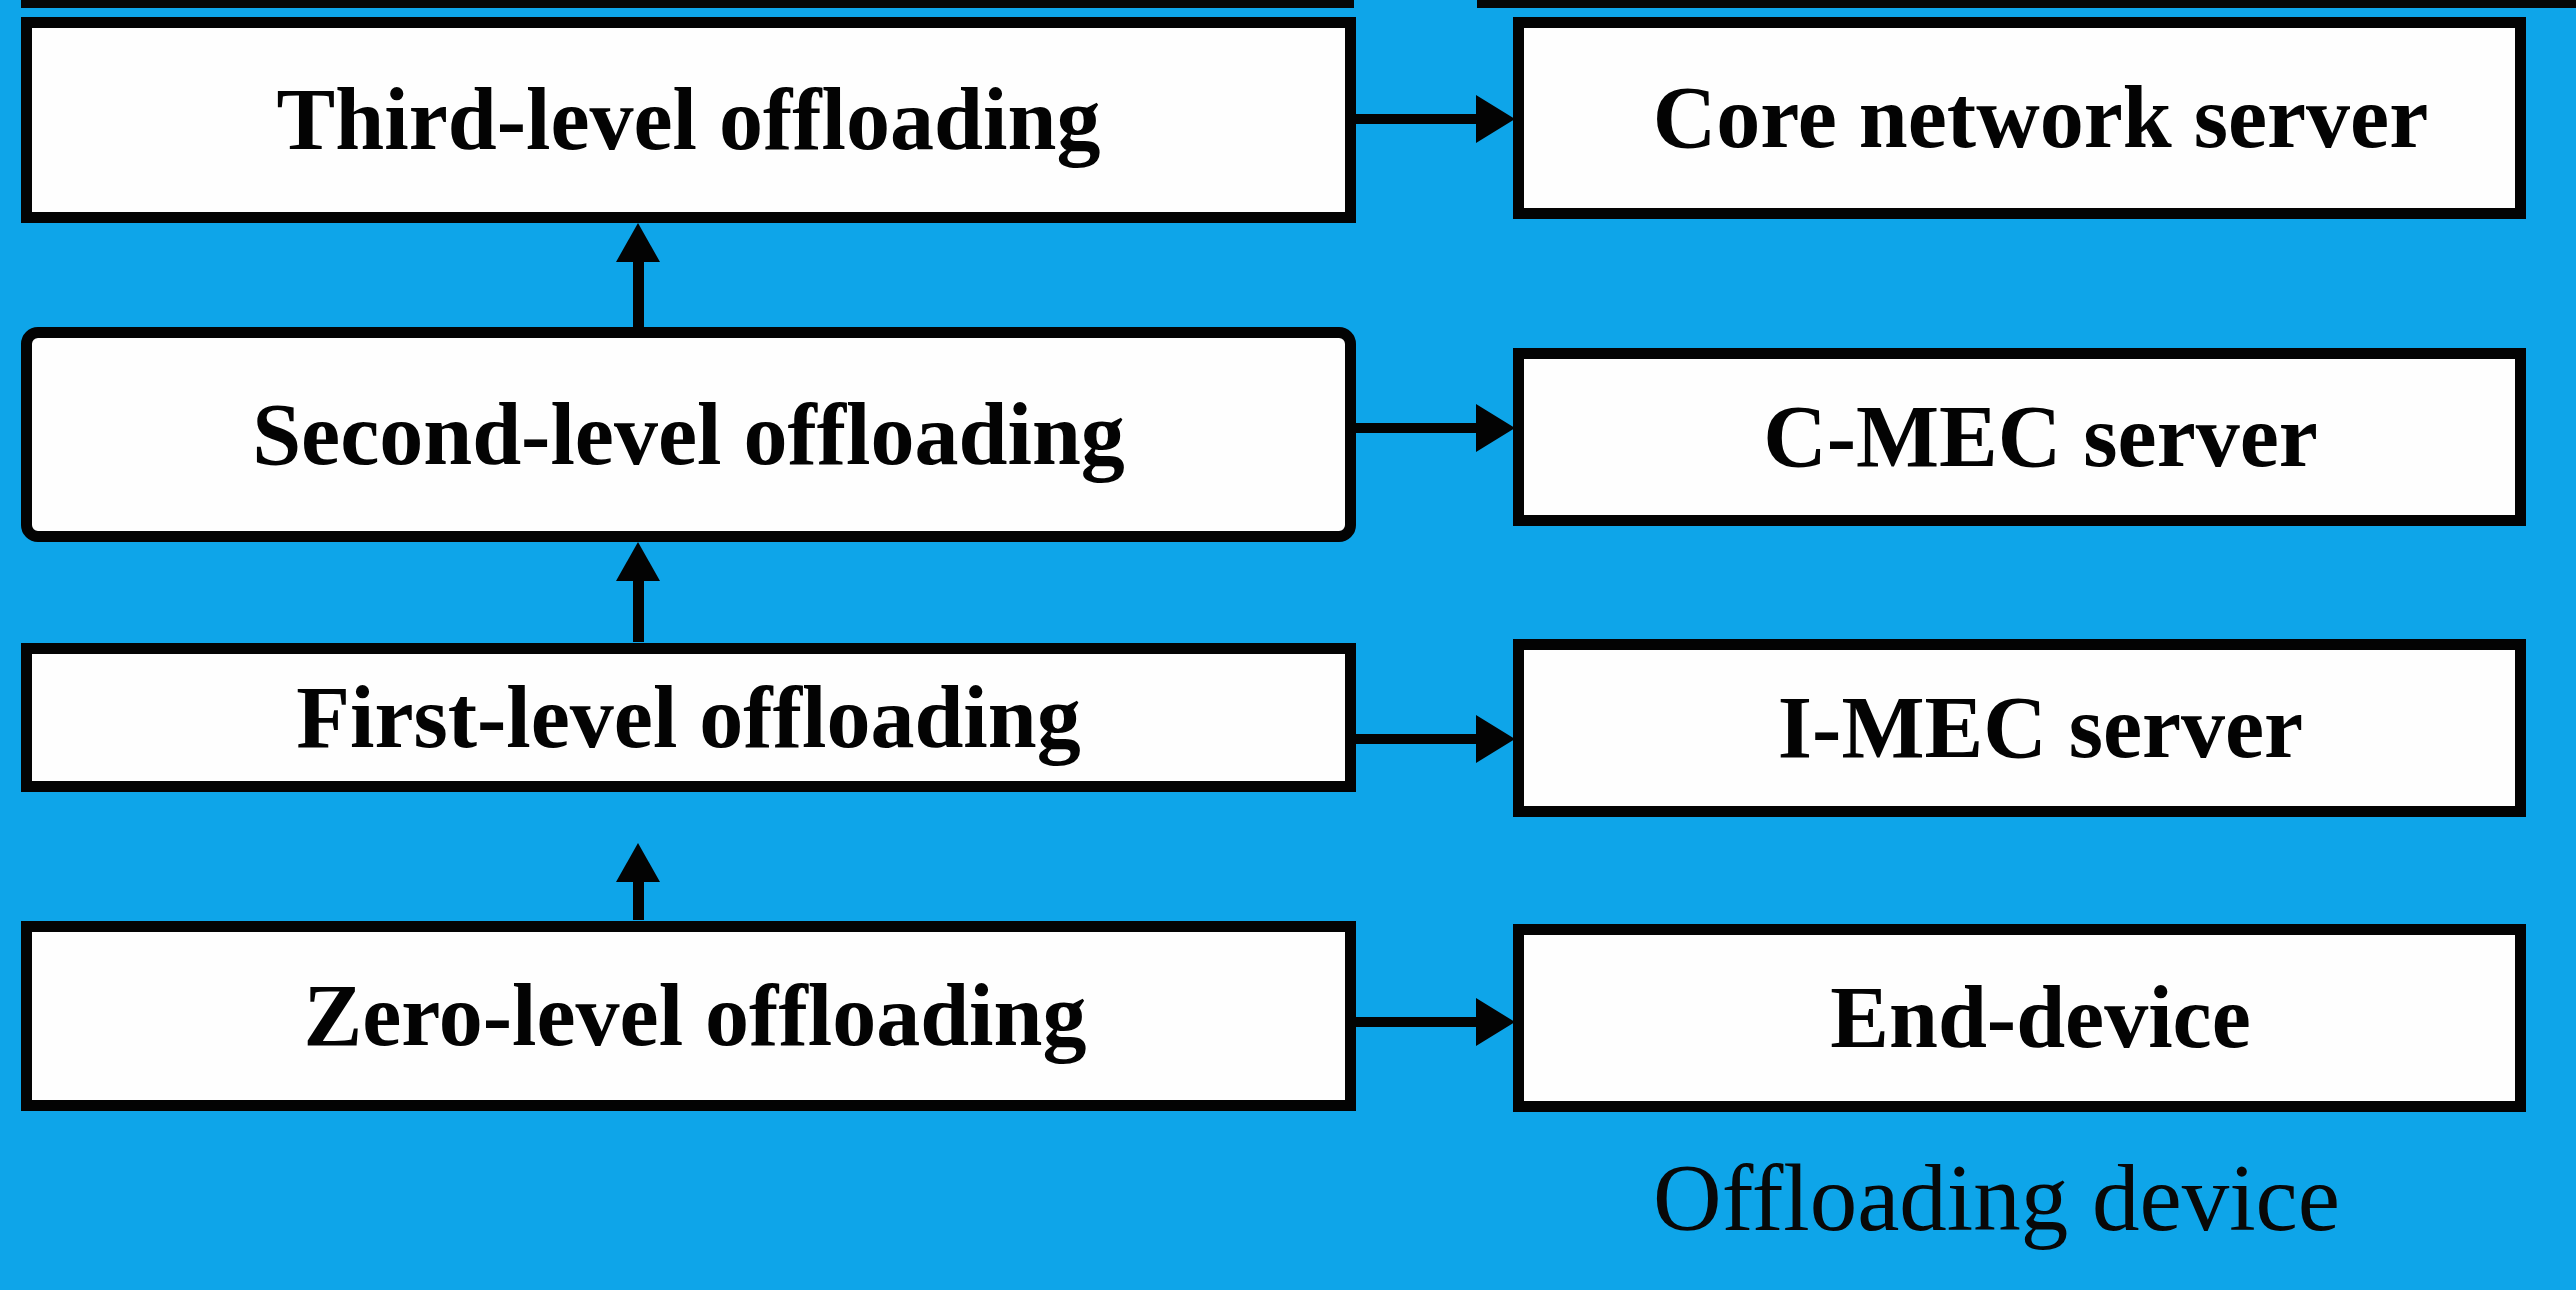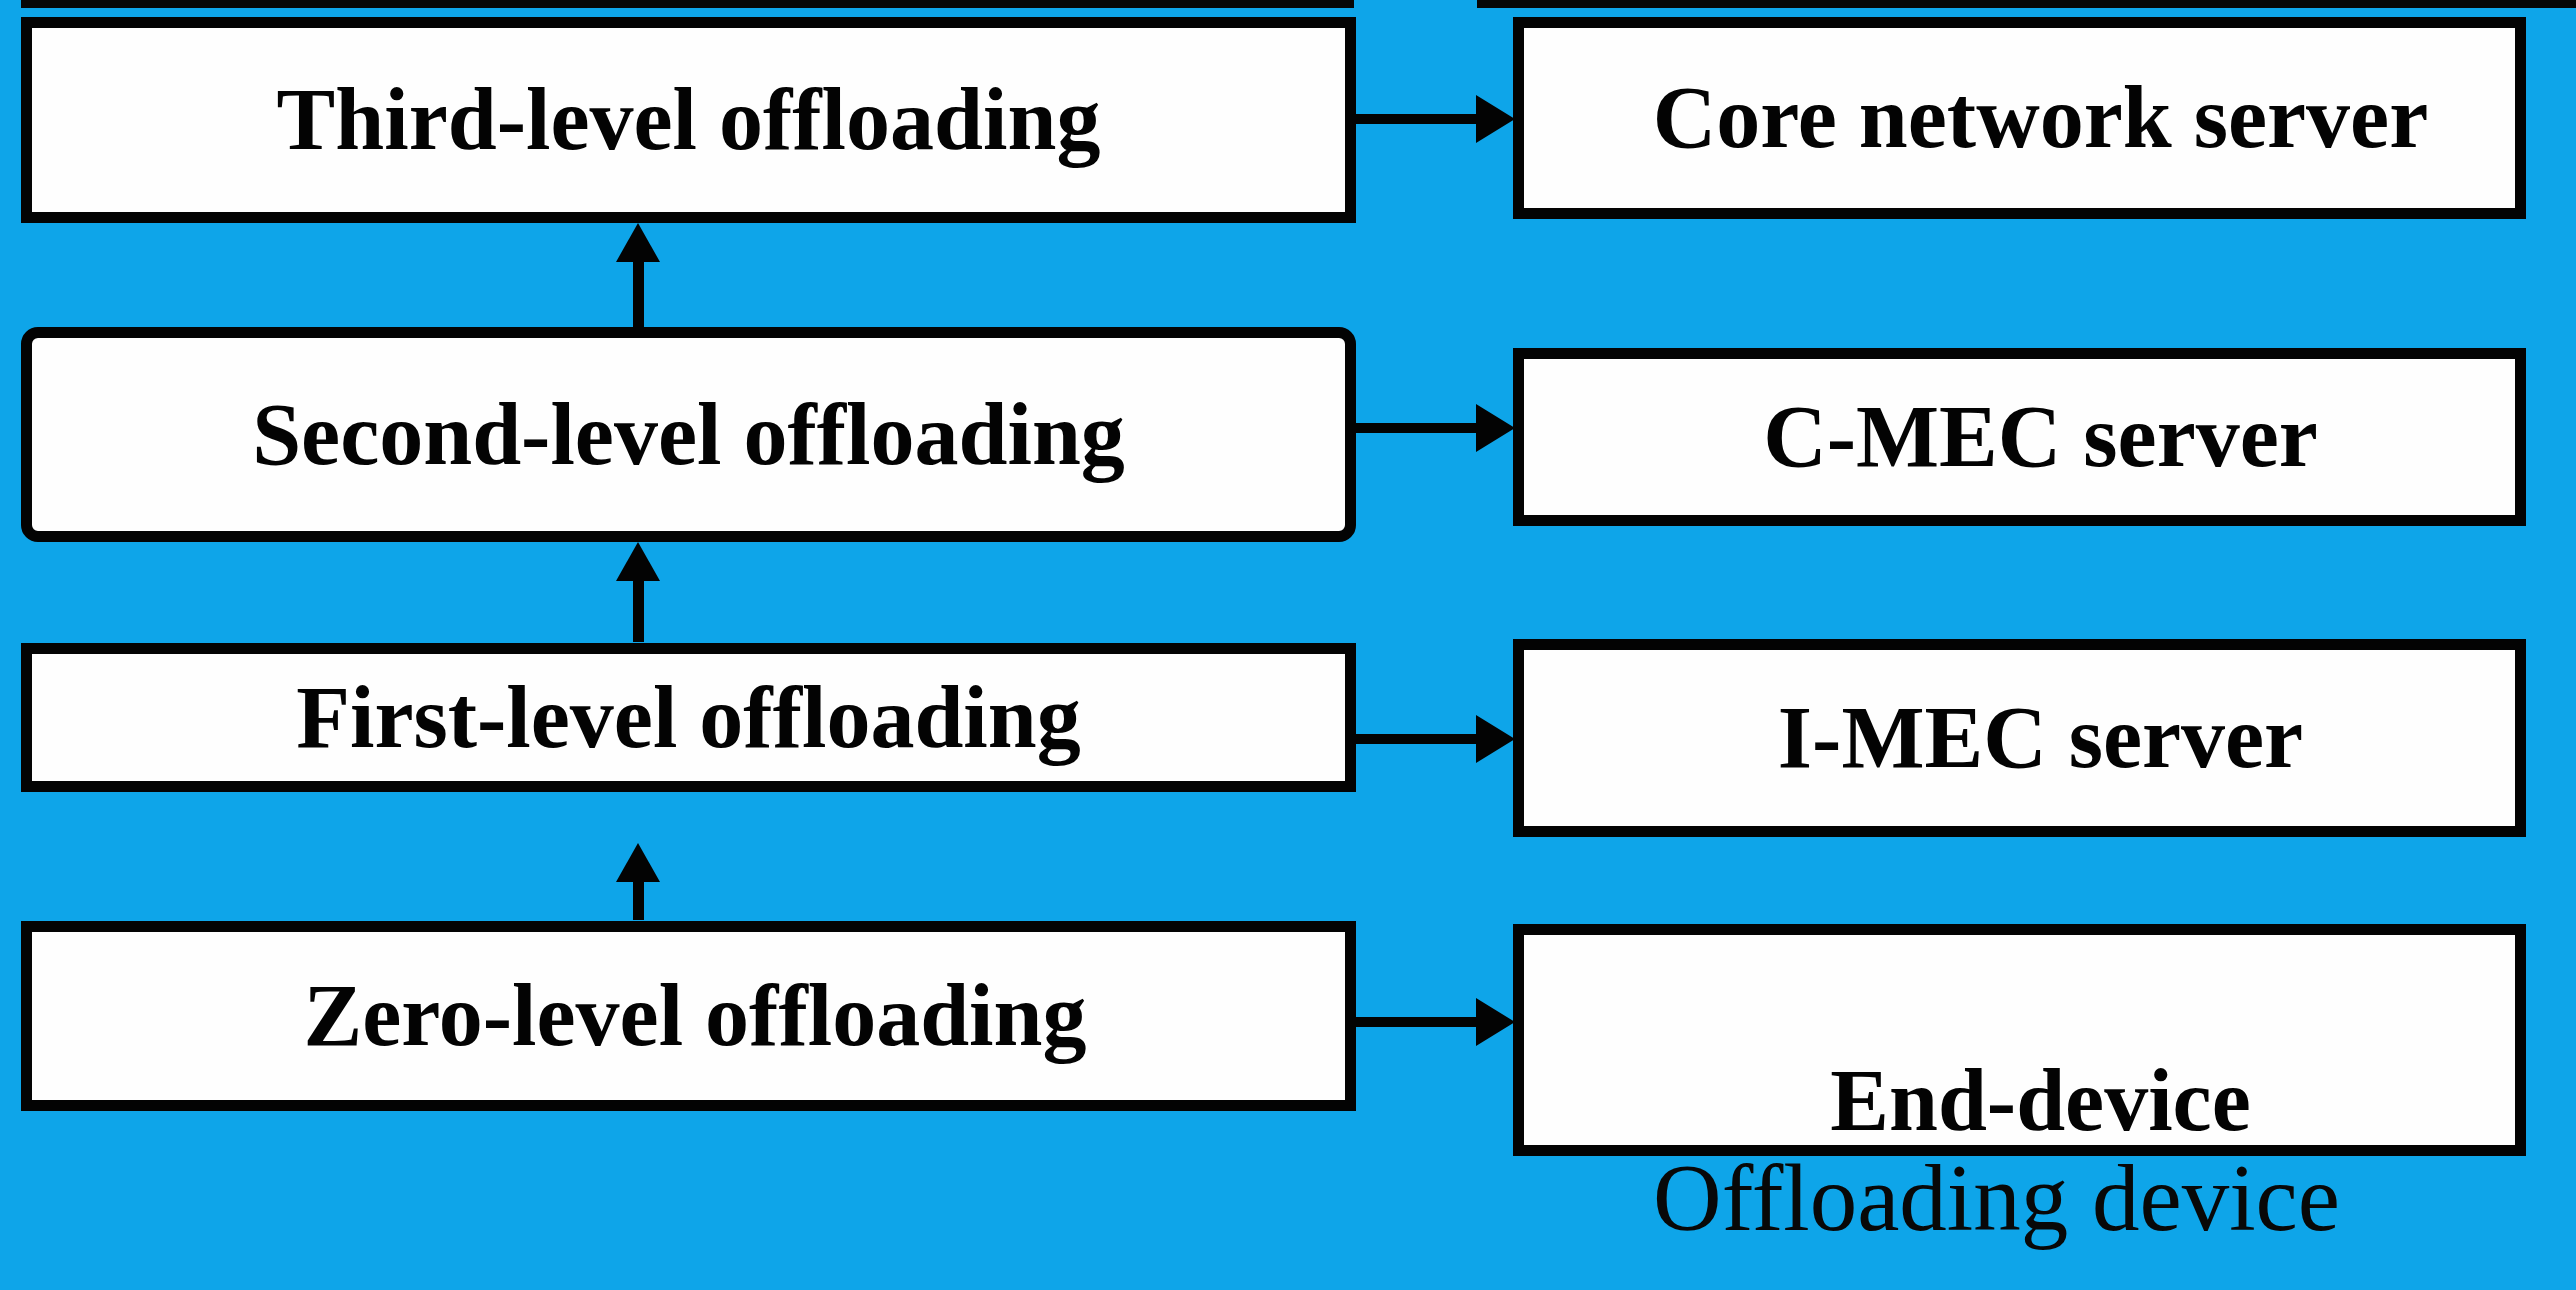--- a/index.html
+++ b/index.html
@@ -36,22 +36,22 @@
   .left-col  { left: 21px;   width: 1335px; }
   .right-col { left: 1513px; width: 1013px; padding-left: 42px; }
 
   .lbox-1 { top: 17px;   height: 206px; }
   .lbox-2 { top: 327px;  height: 215px; border-radius: 17px; }
   .lbox-3 { top: 643px;  height: 149px; }
   .lbox-4 { top: 921px; height: 190px; padding-left: 13px; }
 
   .rbox-1 { top: 17px;   height: 202px; }
   .rbox-2 { top: 348px;  height: 178px; }
-  .rbox-3 { top: 639px;  height: 198px; }
-  .rbox-4 { top: 924px; height: 232px; align-items: flex-end; }
+  .rbox-3 { top: 639px;  height: 178px; }
+  .rbox-4 { top: 924px; height: 188px; }
 
   
   .h-arrow { position: absolute; left: 1356px; width: 159px; height: 47px; }
   .h-arrow .shaft {
     position: absolute;
     left: 0; top: 18.6px;
     width: 125px; height: 10.2px;
     background: #030303;
   }
   .h-arrow .head {

